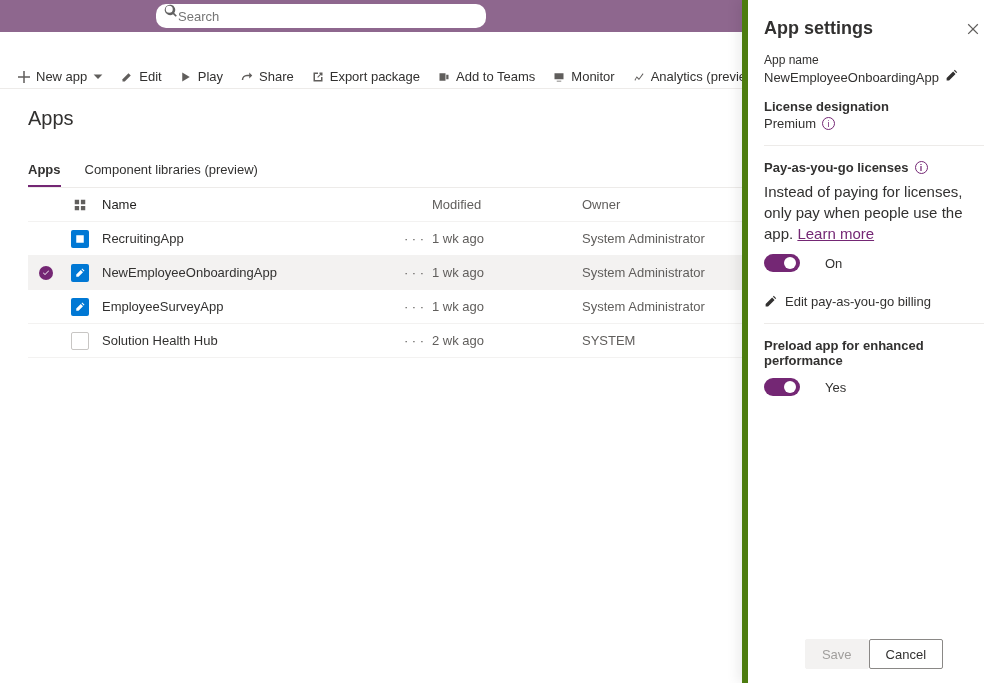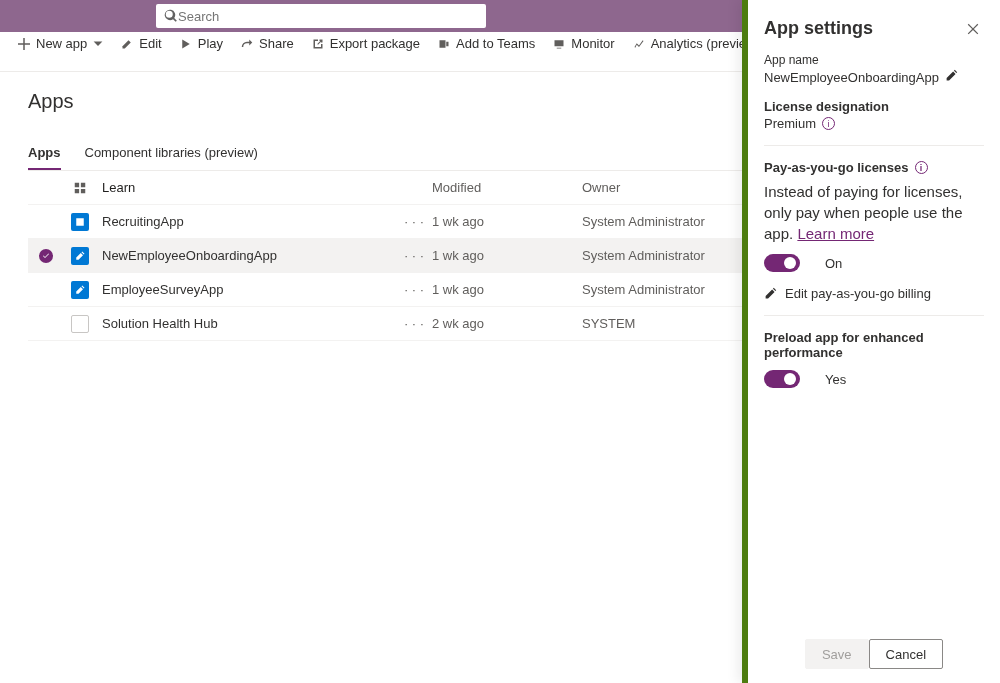--- a/index.html
+++ b/index.html
@@ -1,23 +1,23 @@
 <!DOCTYPE html>
 <html><head>
 <meta charset="utf-8">
 <style>
   * { box-sizing: border-box; margin: 0; padding: 0; }
   body { font-family: "Segoe UI", Arial, sans-serif; font-size: 13px; color: #323130; width: 1000px; height: 683px; overflow: hidden; background: #fff; position: relative; }
   .topbar { background: #8e678e; height: 32px; display: flex; align-items: center; color: #fff; padding: 0 12px; gap: 12px; }
-  .searchbox { background: #fff; height: 24px; width: 330px; margin-left: 144px; display: flex; align-items: center; border-radius: 2px; padding: 0 8px; }
+  .searchbox { background: #fff; height: 24px; width: 330px; margin-left: 144px; display: flex; border-radius: 10px; padding: 0 8px; }
   .searchbox svg { fill: #616161; }
   .searchbox input { border: none; outline: none; flex: 1; font-size: 13px; color: #616161; background: transparent; }
   .envbox { margin-left: auto; display: flex; align-items: center; gap: 6px; font-size: 11px; line-height: 1.1; color: #fff; opacity: .95; }
   .envbox .labels { display: flex; flex-direction: column; }
-  .cmdbar { height: 40px; border-bottom: 1px solid #edebe9; display: flex; align-items: flex-start; gap: 6px; padding: 0 12px; color: #323130; font-size: 13px; }
+  .cmdbar { height: 57px; border-bottom: 1px solid #edebe9; display: flex; align-items: flex-end; gap: 6px; padding: 0 12px; color: #323130; font-size: 13px; }
   .cmd { display: inline-flex; align-items: center; gap: 6px; padding: 4px 6px; cursor: pointer; border-radius: 2px; }
   .cmd svg { fill: #605e5c; }
   .main { padding: 18px 28px 0 28px; }
   .page-title { font-size: 20px; font-weight: 500; margin-bottom: 24px; }
   .tabs { display: flex; gap: 24px; border-bottom: 1px solid #edebe9; font-size: 13px; }
   .tab { padding: 8px 0; cursor: pointer; color: #323130; }
   .tab.active { border-bottom: 2px solid #742774; font-weight: 600; }
   .grid-header, .grid-row { display: flex; align-items: center; height: 34px; border-bottom: 1px solid #f3f2f1; font-size: 13px; }
   .grid-header { color: #201f1e; font-weight: 500; }
   .col-sel { width: 36px; display: flex; justify-content: center; }
@@ -36,21 +36,21 @@
   .close-btn { cursor: pointer; padding: 4px; }
   .field-label { font-size: 12px; color: #323130; margin-top: 4px; }
   .field-value { font-size: 13px; margin-top: 2px; display: flex; align-items: center; gap: 6px; }
   .section-label { font-size: 13px; font-weight: 600; margin-top: 6px; display:flex; align-items:center; gap:6px;}
   .hr { border-top: 1px solid #edebe9; margin: 14px 0; }
   .desc { font-size: 15px; color: #323130; line-height: 1.4; margin-top: 6px; }
   .link { color: #742774; text-decoration: underline; cursor: pointer; }
   .toggle-row { display: flex; align-items: center; gap: 25px; margin-top: 10px; }
   .toggle { width: 36px; height: 18px; border-radius: 9px; background: #742774; position: relative; cursor: pointer; }
   .toggle .knob { position: absolute; width: 12px; height: 12px; border-radius: 50%; background: #fff; top: 3px; right: 4px; }
-  .edit-line { display: flex; align-items: center; gap: 8px; margin-top: 14px; font-size: 13px; cursor: pointer; color:#323130;}
+  .edit-line { display: flex; align-items: center; gap: 8px; margin-top: 22px; font-size: 13px; cursor: pointer; color:#323130;}
   .edit-line svg { fill: #323130; }
   .panel-footer { display: flex; padding: 14px 16px; border-top: none; justify-content: center; }
   .btn { height: 30px; padding: 0 16px; font-size: 13px; border-radius: 2px; cursor: pointer; }
   .btn.primary { background: #f3f2f1; border: 1px solid #f3f2f1; color: #a19f9d; cursor: default; }
   .btn.secondary { background: #fff; border: 1px solid #8a8886; color: #323130; }
   .info-icon { width:13px; height:13px; border:1px solid #742774; border-radius:50%; display:inline-flex; align-items:center; justify-content:center; font-size:9px; color:#742774; }
   .check-circle { width:14px; height:14px; border-radius:50%; background:#742774; display:inline-flex; align-items:center; justify-content:center; }
   .check-circle svg { fill:#fff; }
   .pencil { cursor: pointer; }
 </style>
@@ -142,21 +142,21 @@
     <div class="tab">Component libraries (preview)</div>
   </div>
 
   <div class="grid-header">
     <div class="col-sel"></div>
     <div class="col-icon">
       <svg width="14" height="14" viewBox="0 0 16 16" fill="#605e5c">
           <path d="M2 2h5v5H2zM9 2h5v5H9zM2 9h5v5H2zM9 9h5v5H9z"></path>
         </svg>
     </div>
-    <div class="col-name">Learn</div>
+    <div class="col-name">Name</div>
     <div class="col-more"></div>
     <div class="col-mod">Modified</div>
     <div class="col-owner">Owner</div>
   </div>
 
   <div id="grid-rows">
       <div class="grid-row">
         <div class="col-sel"></div>
         <div class="col-icon">
           <span class="appicon" style="background:#0078d4;">

